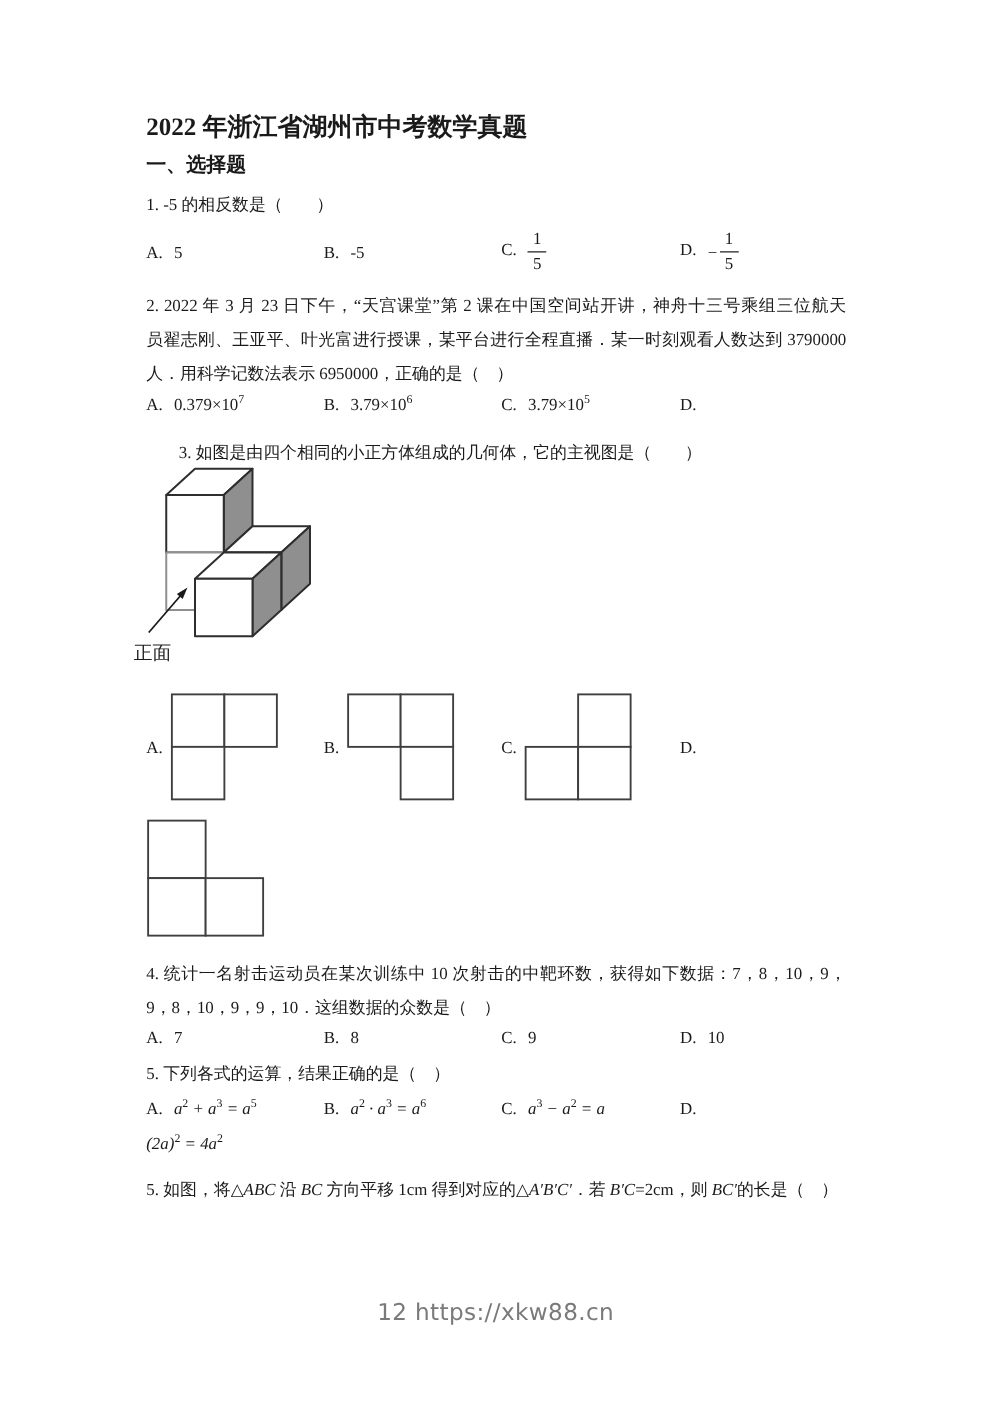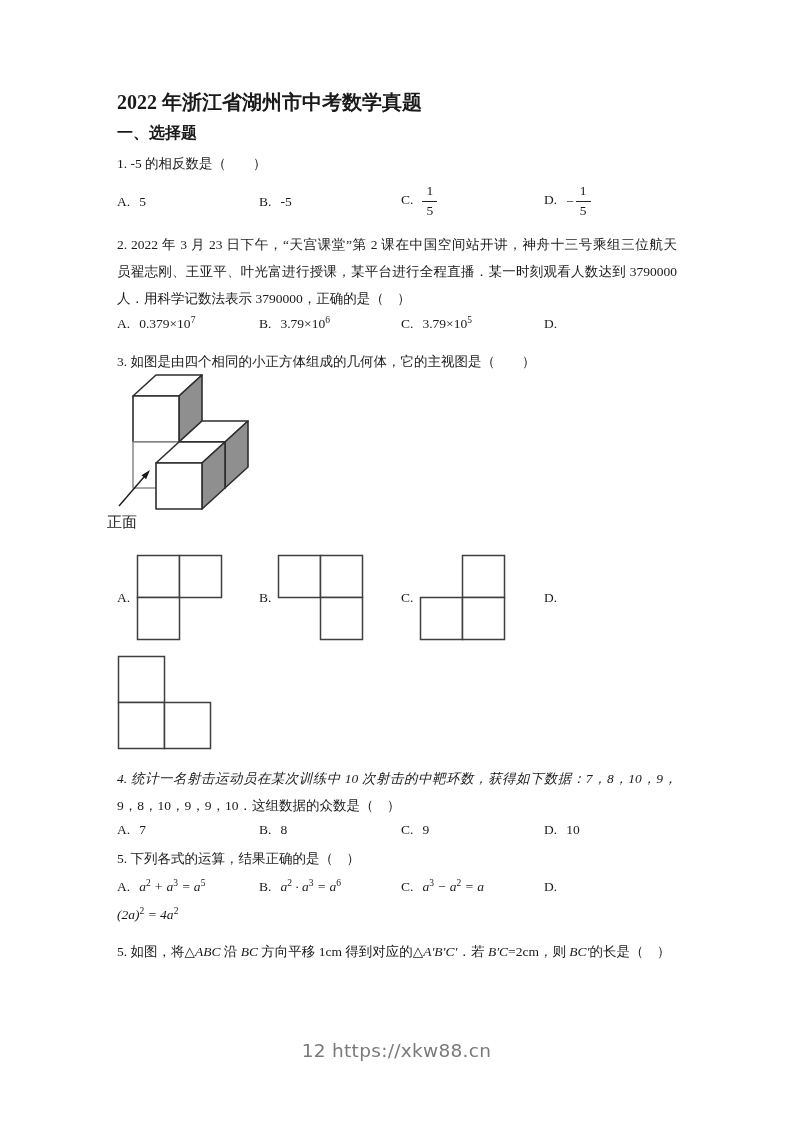--- a/index.html
+++ b/index.html
@@ -65,30 +65,30 @@
           </span></span>
       <span class="ocell"><span class="olabel">D.</span><span class="fsign">−</span><span class="frac">
             <span class="fnum">1</span>
             <span class="fden">5</span>
           </span></span>
     </div>
 
     <div style="margin-top:7px;">
       <div class="qline just">2. 2022 年 3 月 23 日下午，“天宫课堂”第 2 课在中国空间站开讲，神舟十三号乘组三位航天</div>
       <div class="qline just">员翟志刚、王亚平、叶光富进行授课，某平台进行全程直播．某一时刻观看人数达到 3790000</div>
-      <div class="qline">人．用科学记数法表示 3790000，正确的是（　）</div>
+      <div class="qline">人．用科学记数法表示 6950000，正确的是（　）</div>
     </div>
     <div class="optrow">
       <span class="ocell"><span class="olabel">A.</span><span><span>0.379×10</span><sup>7</sup></span></span>
       <span class="ocell"><span class="olabel">B.</span><span><span>3.79×10</span><sup>6</sup></span></span>
       <span class="ocell"><span class="olabel">C.</span><span><span>3.79×10</span><sup>5</sup></span></span>
       <span class="ocell"><span class="olabel">D.</span></span>
     </div>
 
-    <div class="qline" style="margin-top:13px;">3. 如图是由四个相同的小正方体组成的几何体，它的主视图是（　　）</div>
+    <div class="qline" style="margin-top:13px;margin-left:26px;">3. 如图是由四个相同的小正方体组成的几何体，它的主视图是（　　）</div>
 
     <svg class="cube-fig" width="185" height="160" viewBox="0 0 185 160">
 
       <polygon class="face" points="28,26 74,26 97,5 51,5"></polygon>
       <polygon class="shade" points="74,26 97,5 97,51 74,72"></polygon>
       <rect class="face" x="28" y="26" width="46" height="46"></rect>
 
       <rect class="ghost" x="28" y="72" width="46" height="46"></rect>
 
       <polygon class="face" points="74,72 120,72 143,51 97,51"></polygon>
@@ -133,21 +133,21 @@
           <span>D.</span>
         </span>
     </div>
     <div class="dshape-block"><span data-shape="q3.shapes.D"><svg width="95" height="95">
             <rect x="1.5" y="1.5" width="46" height="46"></rect>
             <rect x="1.5" y="47.5" width="46" height="46"></rect>
             <rect x="47.5" y="47.5" width="46" height="46"></rect>
           </svg></span></div>
 
     <div style="margin-top:12px;">
-      <div class="qline just" style="line-height:26.5px;font-style:italic;">4. 统计一名射击运动员在某次训练中 10 次射击的中靶环数，获得如下数据：7，8，10，9，</div>
+      <div class="qline just" style="line-height:26.5px;">4. 统计一名射击运动员在某次训练中 10 次射击的中靶环数，获得如下数据：7，8，10，9，</div>
       <div class="qline" style="line-height:26.5px;">9，8，10，9，9，10．这组数据的众数是（　）</div>
     </div>
     <div class="optrow" style="line-height:22px;">
       <span class="ocell"><span class="olabel">A.</span><span>7</span></span>
       <span class="ocell"><span class="olabel">B.</span><span>8</span></span>
       <span class="ocell"><span class="olabel">C.</span><span>9</span></span>
       <span class="ocell"><span class="olabel">D.</span><span>10</span></span>
     </div>
 
     <div class="qline" style="margin-top:5px;line-height:26px;">5. 下列各式的运算，结果正确的是（　）</div>

